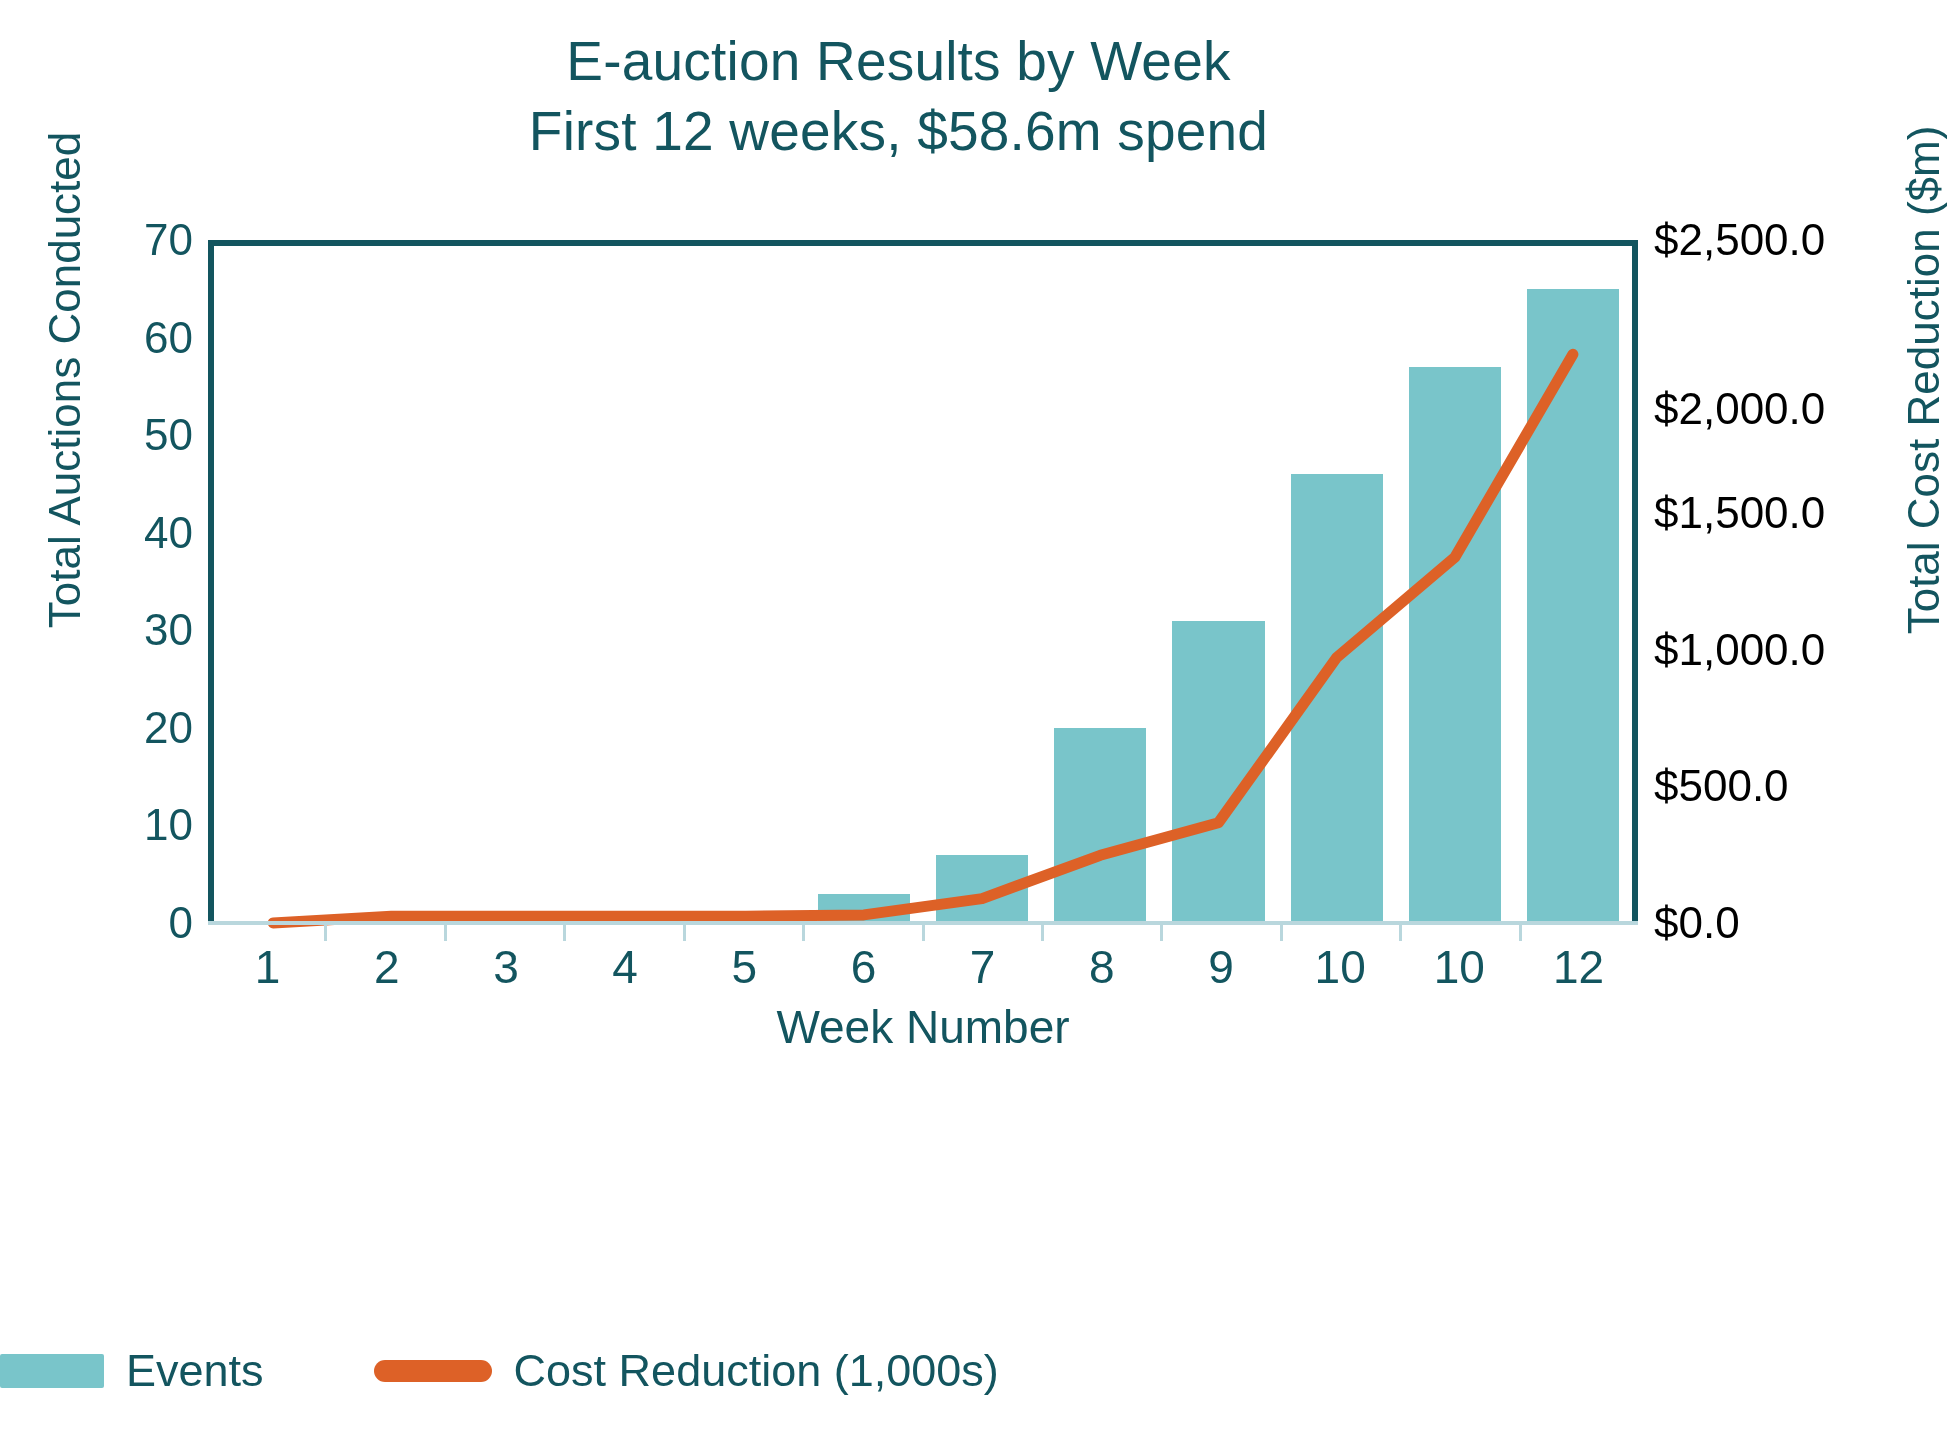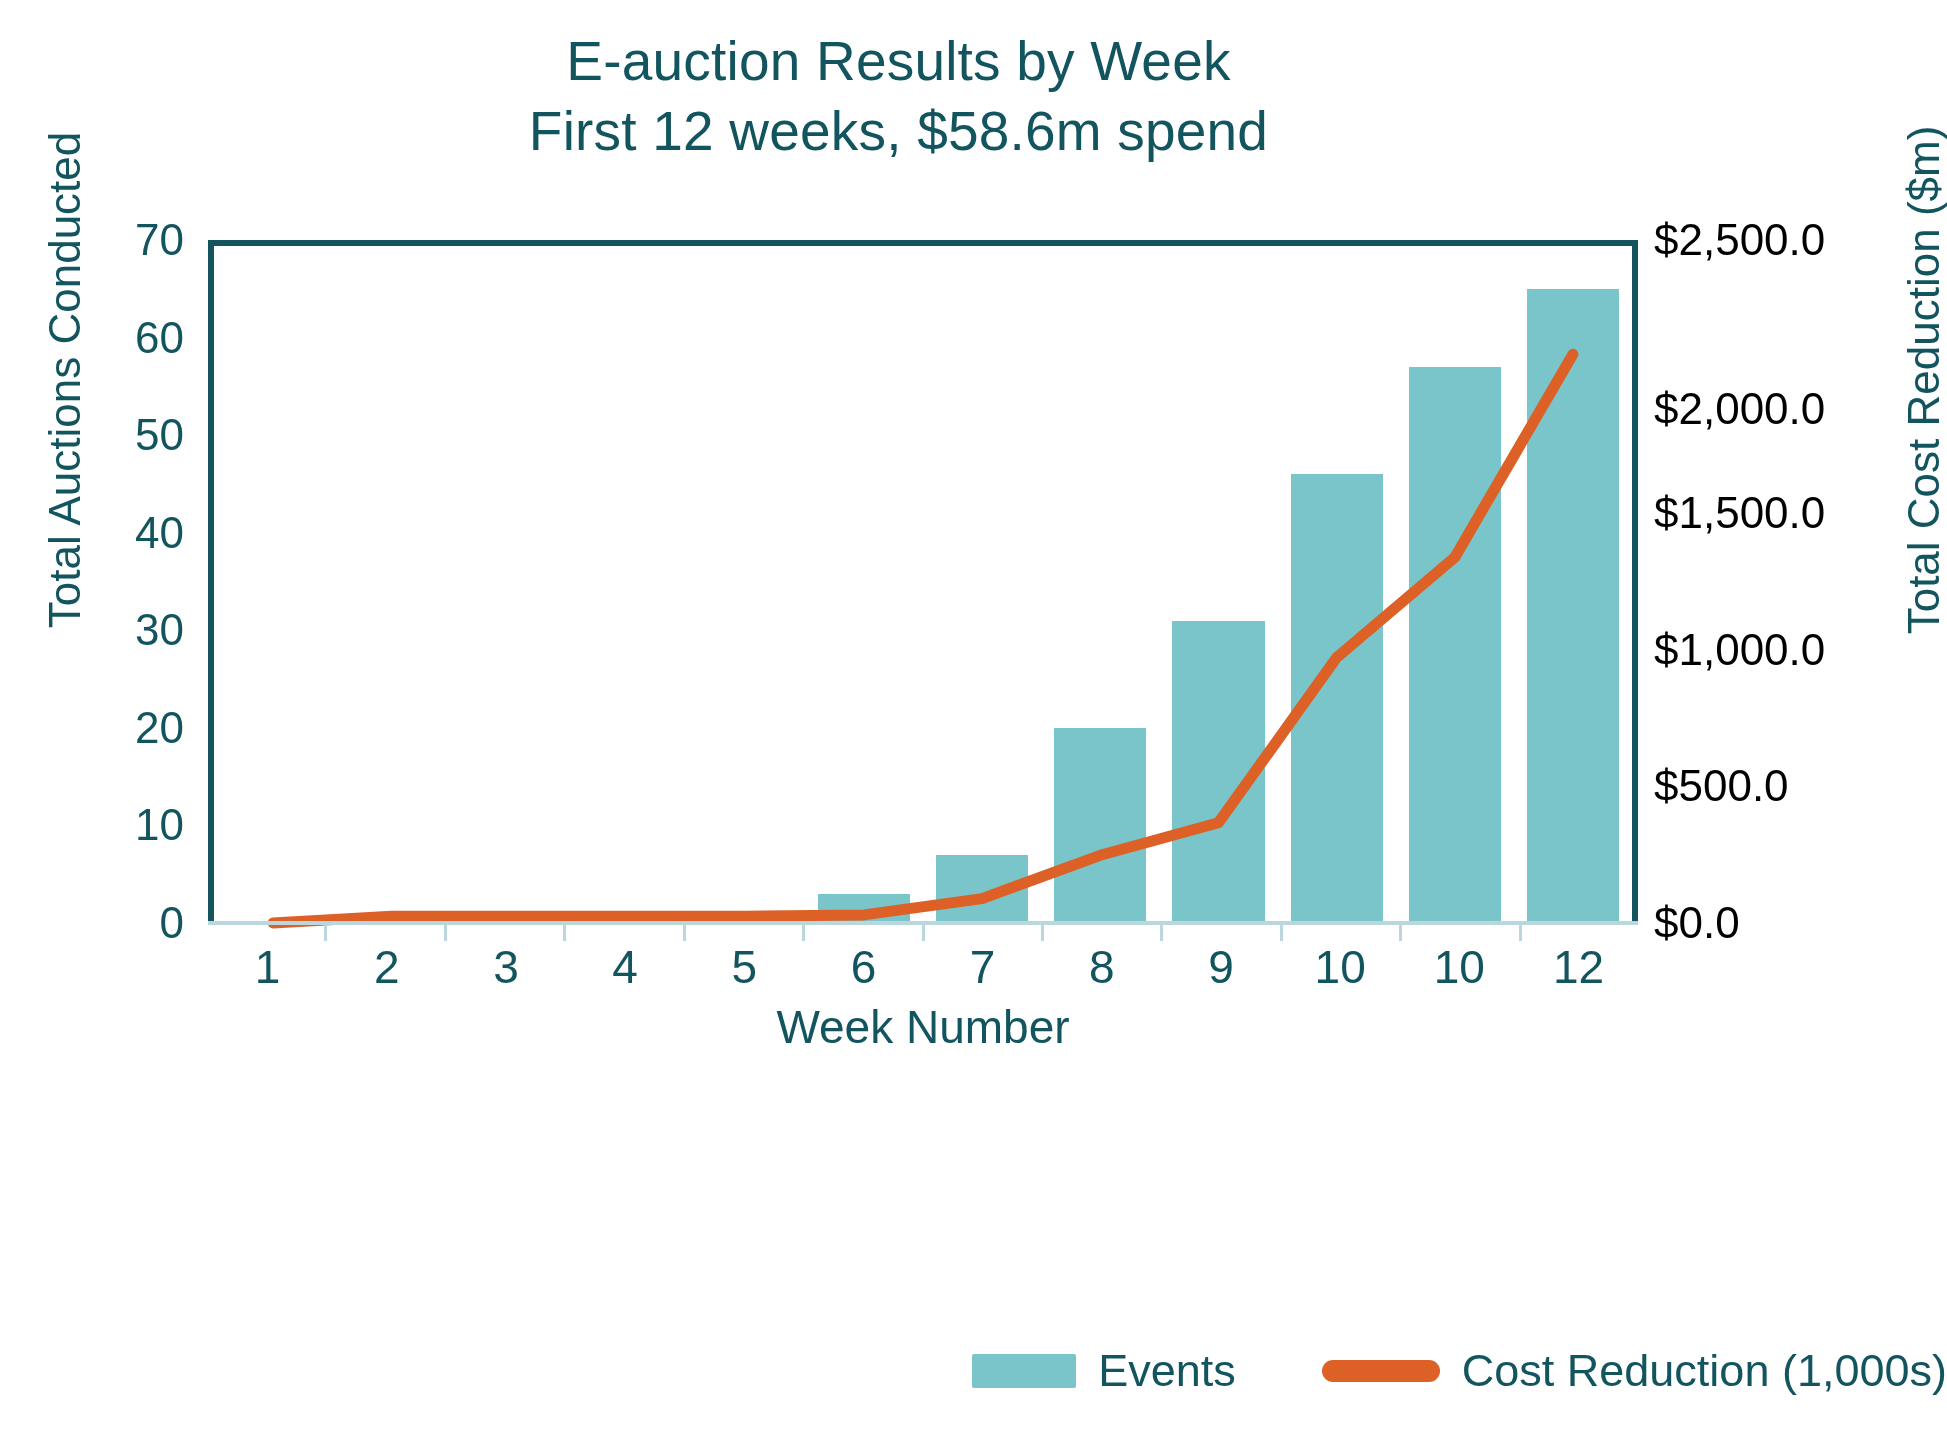--- a/index.html
+++ b/index.html
@@ -54,21 +54,21 @@
   }
 
   .line-layer{position:absolute;inset:0;}
   .line-layer svg{width:100%;height:100%;display:block;overflow:visible;}
 
   
   .y-left-ticks{
     position:absolute;left:28px;top:240px;width:165px;height:683px;
   }
   .y-left-ticks .tick{
-    position:absolute;right:9px;
+    position:absolute;right:0;
     transform:translateY(-50%);
     color:#13555f;font-size:44px;text-align:left;white-space:nowrap;
   }
   .y-right-ticks{
     position:absolute;left:1654px;top:240px;width:230px;height:683px;
   }
   .y-right-ticks .tick{
     position:absolute;left:0;
     transform:translateY(-50%);
     color:#000000;font-size:44px;text-align:left;white-space:nowrap;
@@ -106,21 +106,21 @@
     position:absolute;left:208px;top:921px;width:1430px;height:4px;
     background:#b9d7dd;
   }
   .x-tickmarks{position:absolute;left:208px;top:925px;width:1430px;height:16px;display:flex;}
   .x-tickmarks span{flex:1 1 0;border-left:3px solid #b9d7dd;box-sizing:border-box;}
   .x-tickmarks span:first-child{border-left:none;}
 
   
   .legend{
     position:absolute;left:0;top:1345px;width:1947px;
-    display:flex;justify-content:flex-end;align-items:center;gap:86px;
+    display:flex;justify-content:flex-start;align-items:center;gap:110px;
   }
   .legend-item{display:flex;align-items:center;gap:22px;}
   .swatch-bar{width:104px;height:34px;background:#79c5ca;border-radius:2px;}
   .swatch-line{width:118px;height:22px;background:#dd6127;border-radius:11px;}
   .legend-label{color:#13555f;font-size:45px;white-space:nowrap;}
 </style>
 </head>
 <body>
 
 <div id="chart-root">

